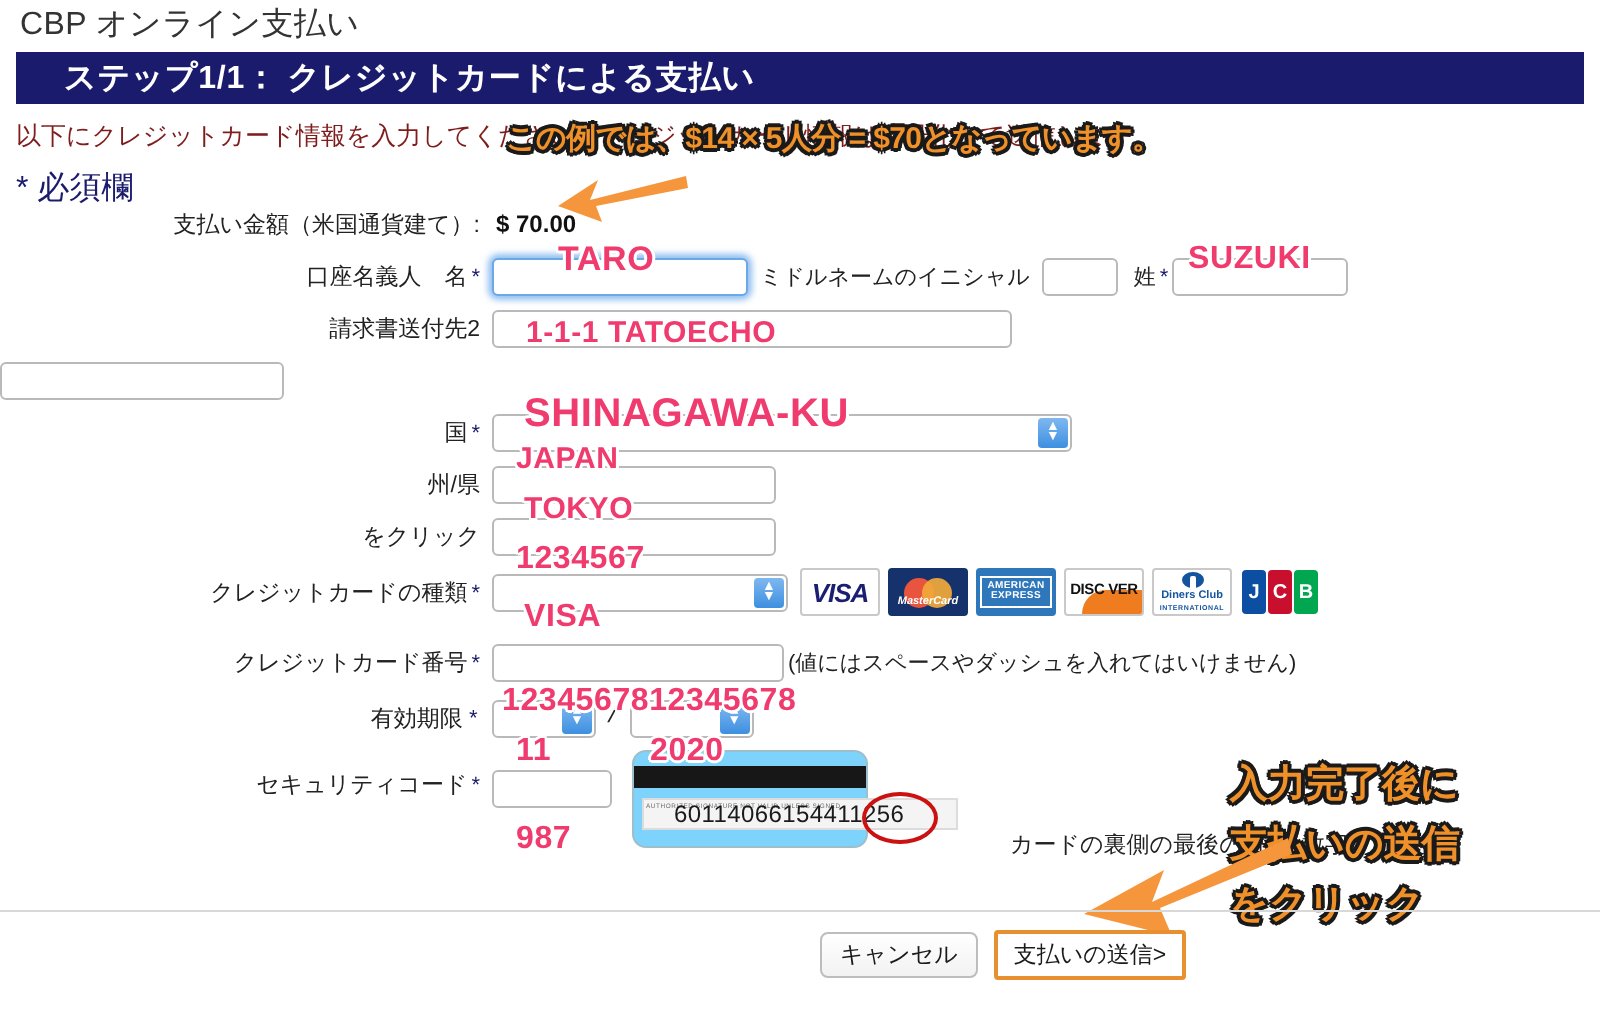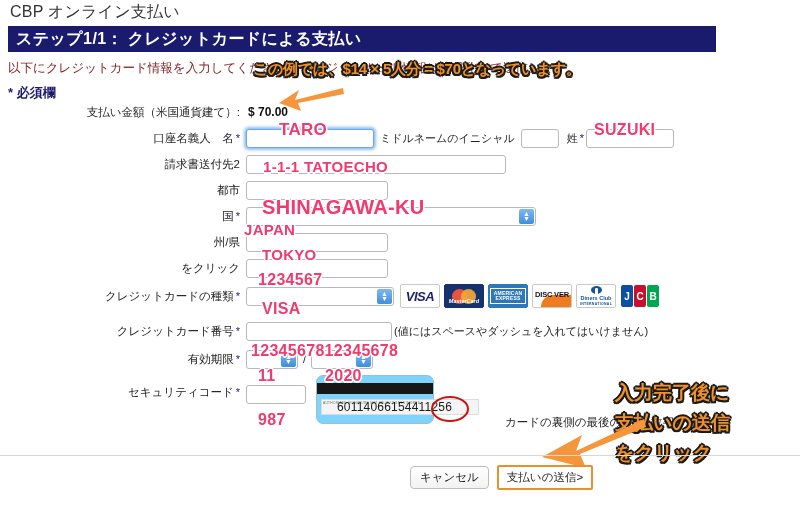--- a/index.html
+++ b/index.html
@@ -23,46 +23,46 @@
     left: 10px;
     top: 2px;
     font-size: 16px;
     color: #333;
     letter-spacing: 0.2px;
   }
   .step-bar {
     position: absolute;
     left: 8px;
     top: 26px;
-    width: 708px;
+    width: 784px;
     height: 26px;
     background: #1b1b6e;
     color: #ffffff;
     font-size: 16px;
     font-weight: bold;
     display: flex;
     align-items: center;
-    padding-left: 8px;
+    padding-left: 24px;
     box-sizing: border-box;
     letter-spacing: 0.4px;
   }
   .intro {
     position: absolute;
     left: 8px;
     top: 60px;
     font-size: 12.5px;
     color: #7f1d1d;
     white-space: nowrap;
   }
   .required-note {
     position: absolute;
     left: 8px;
     top: 84px;
-    font-size: 13px;
-    font-weight: bold;
+    font-size: 16px;
+    font-weight: normal;
     color: #1b1b6e;
   }
 
   
   .form {
     position: absolute;
     left: 0;
     top: 100px;
     width: 696px;
   }
@@ -404,21 +404,20 @@
     <div class="inp w-last"></div>
   </div>
 
 
   <div class="row">
     <div class="label">請求書送付先2</div>
     <div class="inp w-addr"></div>
   </div>
 
   <div class="row">
-    <div class="label">都市</div>
     <div class="inp w-city"></div>
   </div>
 
   <div class="row">
     <div class="label">
       <span>国</span><span class="star">*</span>
     </div>
     <div class="sel w-country">
       <span class="arrowbox">▲<br>▼</span>
     </div>
@@ -472,21 +471,21 @@
   </div>
 
   <div class="row" style="margin-top:9px;">
     <div class="label">
       <span>クレジットカード番号</span><span class="star">*</span>
     </div>
     <div class="inp w-ccnum"></div>
     <div class="hint">(値にはスペースやダッシュを入れてはいけません)</div>
   </div>
 
-  <div class="row" style="margin-top:4px;">
+  <div class="row" style="margin-top:4px;font-family:Liberation Mono, monospace;">
     <div class="label">
       <span>有効期限</span><span class="star">*</span>
     </div>
     <div class="sel w-month">
       <span class="arrowbox">▲<br>▼</span>
     </div>
     <div class="slash">/</div>
     <div class="sel w-year">
       <span class="arrowbox">▲<br>▼</span>
     </div>
@@ -509,21 +508,21 @@
     </div>
   </div>
 </div>
 
 <div class="cvv-note">カードの裏側の最後の3桁の数字</div>
 
 <div class="hand" style="left:279px; top:120px; font-size:17px;">TARO</div>
 <div class="hand" style="left:594px; top:121px; font-size:16px;">SUZUKI</div>
 <div class="hand" style="left:263px; top:158px; font-size:15px;">1-1-1 TATOECHO</div>
 <div class="hand" style="left:262px; top:196px; font-size:20px;">SHINAGAWA-KU</div>
-<div class="hand" style="left:244px; top:221px; font-size:15px;">JAPAN</div>
+<div class="hand" style="left:258px; top:221px; font-size:15px;">JAPAN</div>
 <div class="hand" style="left:262px; top:246px; font-size:15px;">TOKYO</div>
 <div class="hand" style="left:258px; top:271px; font-size:16px;">1234567</div>
 <div class="hand" style="left:262px; top:300px; font-size:16px;">VISA</div>
 <div class="hand" style="left:251px; top:342px; font-size:16px;">1234567812345678</div>
 <div class="hand" style="left:258px; top:367px; font-size:16px;">11</div>
 <div class="hand" style="left:325px; top:367px; font-size:16px;">2020</div>
 <div class="hand" style="left:258px; top:411px; font-size:16px;">987</div>
 
 <div class="anno anno-top">この例では、$14 × 5人分 = $70となっています。</div>
 

